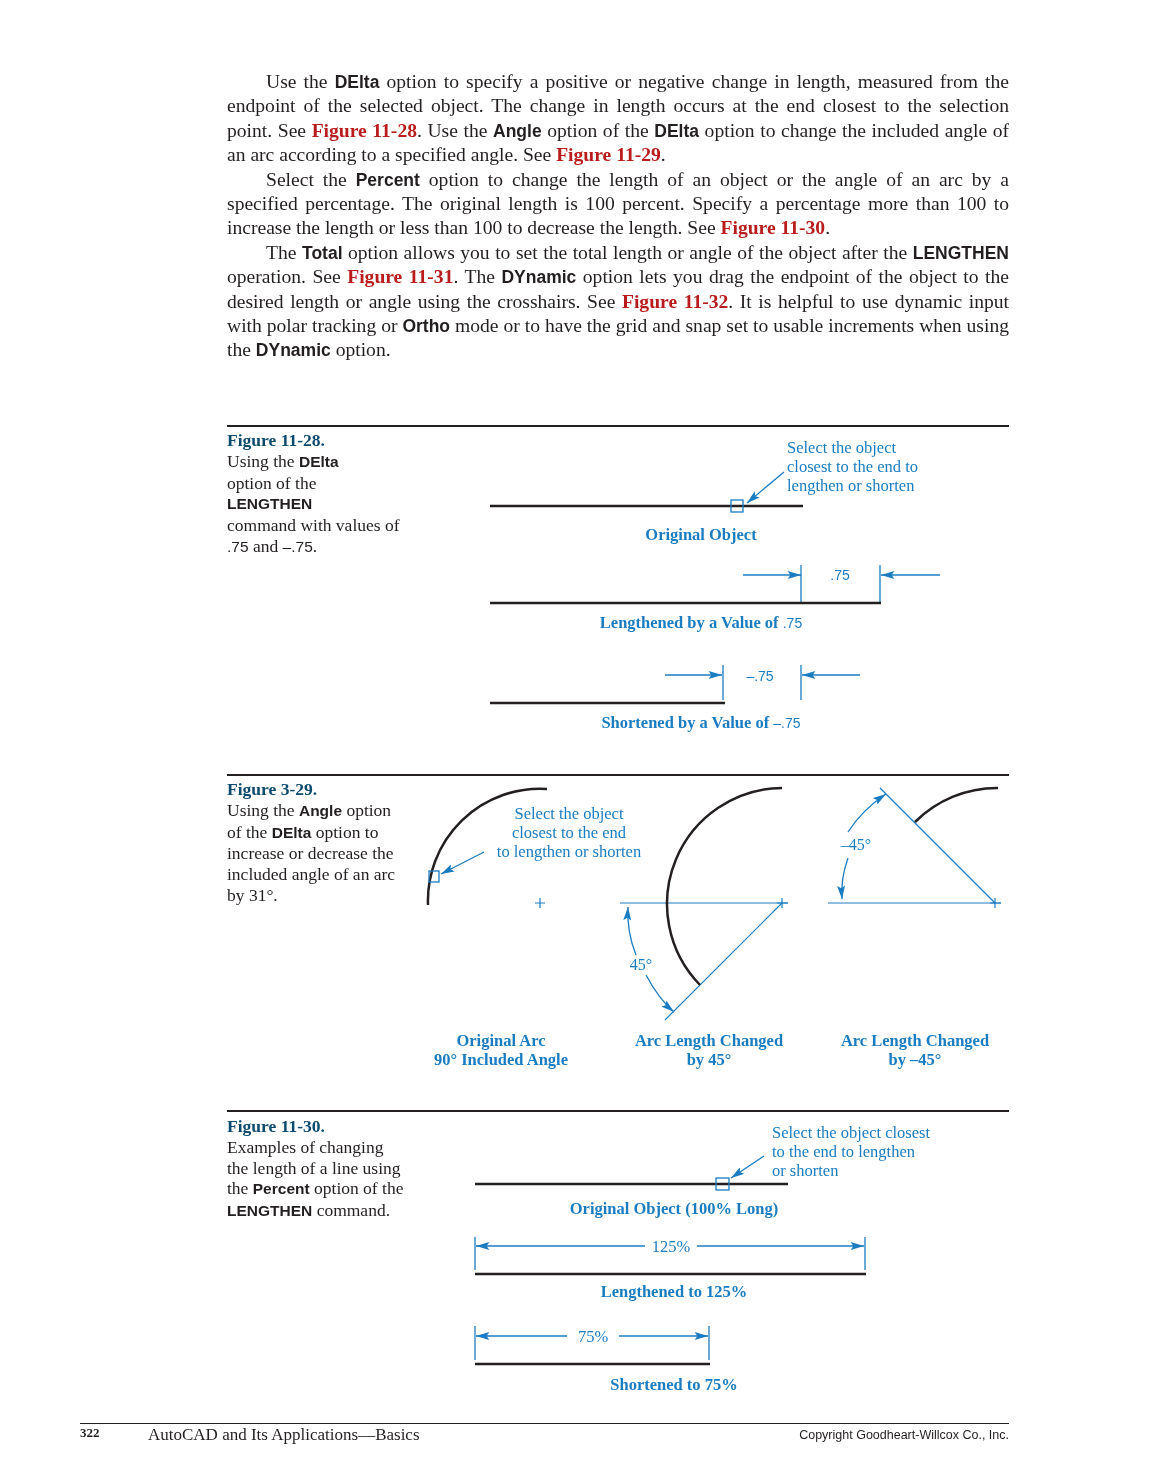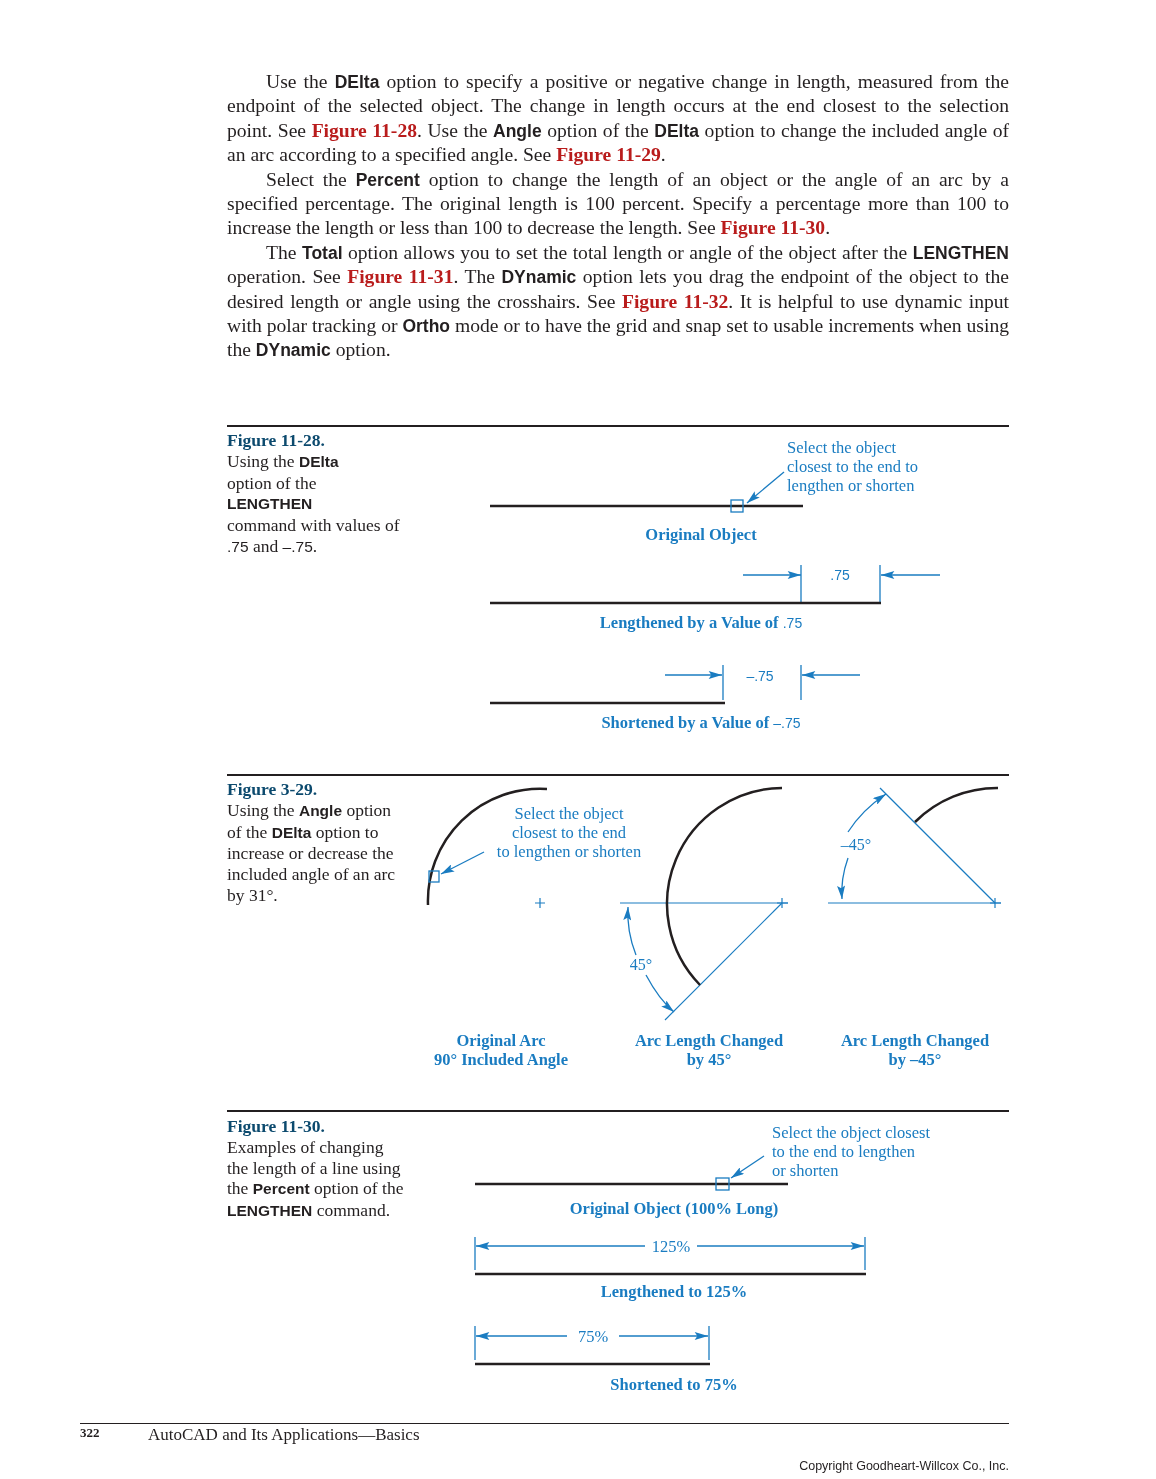--- a/index.html
+++ b/index.html
@@ -17,21 +17,21 @@
     .caption .fig-num { color: #0c4a6e; font-weight: bold; display: block; }
     .caption .cmd { font-size: 15.5px; }
     svg.drawing { position: absolute; left: 0; top: 0; width: 1156px; height: 1479px; }
     .lbl { font-family: "Liberation Serif", serif; fill: #1a7cc1; }
     .lbl-b { font-family: "Liberation Serif", serif; fill: #1a7cc1; font-weight: bold; }
     .lbl-s { font-family: "Liberation Sans", sans-serif; fill: #1a7cc1; }
     .footer-rule { position: absolute; left: 80px; top: 1423px; width: 929px; height: 1px; background: #231f20; }
     .footer-page { position: absolute; left: 80px; top: 1425px; font-family: "Liberation Serif", serif;
                    font-weight: bold; font-size: 13px; }
     .footer-title { position: absolute; left: 148px; top: 1425px; font-family: "Liberation Serif", serif; font-size: 17px; }
-    .footer-copy { position: absolute; right: 147px; top: 1428px; font-family: "Liberation Sans", sans-serif; font-size: 12.5px; margin-top: 31px; }
+    .footer-copy { position: absolute; right: 147px; top: 1428px; font-family: "Liberation Sans", sans-serif; font-size: 12.5px; }
   </style>
 </head>
 <body>
 
 <div class="body-text">
   <p><span>Use the </span><span class="cmd">DElta</span><span> option to specify a positive or negative change in length, measured from the endpoint of the selected object. The change in length occurs at the end closest to the selection point. See </span><span class="fig-ref">Figure 11-28</span><span>. Use the </span><span class="cmd">Angle</span><span> option of the </span><span class="cmd">DElta</span><span> option to change the included angle of an arc according to a specified angle. See </span><span class="fig-ref">Figure 11-29</span><span>.</span></p>
   <p><span>Select the </span><span class="cmd">Percent</span><span> option to change the length of an object or the angle of an arc by a specified percentage. The original length is 100 percent. Specify a percentage more than 100 to increase the length or less than 100 to decrease the length. See </span><span class="fig-ref">Figure 11-30</span><span>.</span></p>
   <p><span>The </span><span class="cmd">Total</span><span> option allows you to set the total length or angle of the object after the </span><span class="cmd">LENGTHEN</span><span> operation. See </span><span class="fig-ref">Figure 11-31</span><span>. The </span><span class="cmd">DYnamic</span><span> option lets you drag the endpoint of the object to the desired length or angle using the crosshairs. See </span><span class="fig-ref">Figure 11-32</span><span>. It is helpful to use dynamic input with polar tracking or </span><span class="cmd">Ortho</span><span> mode or to have the grid and snap set to usable increments when using the </span><span class="cmd">DYnamic</span><span> option.</span></p>
 </div>
 

